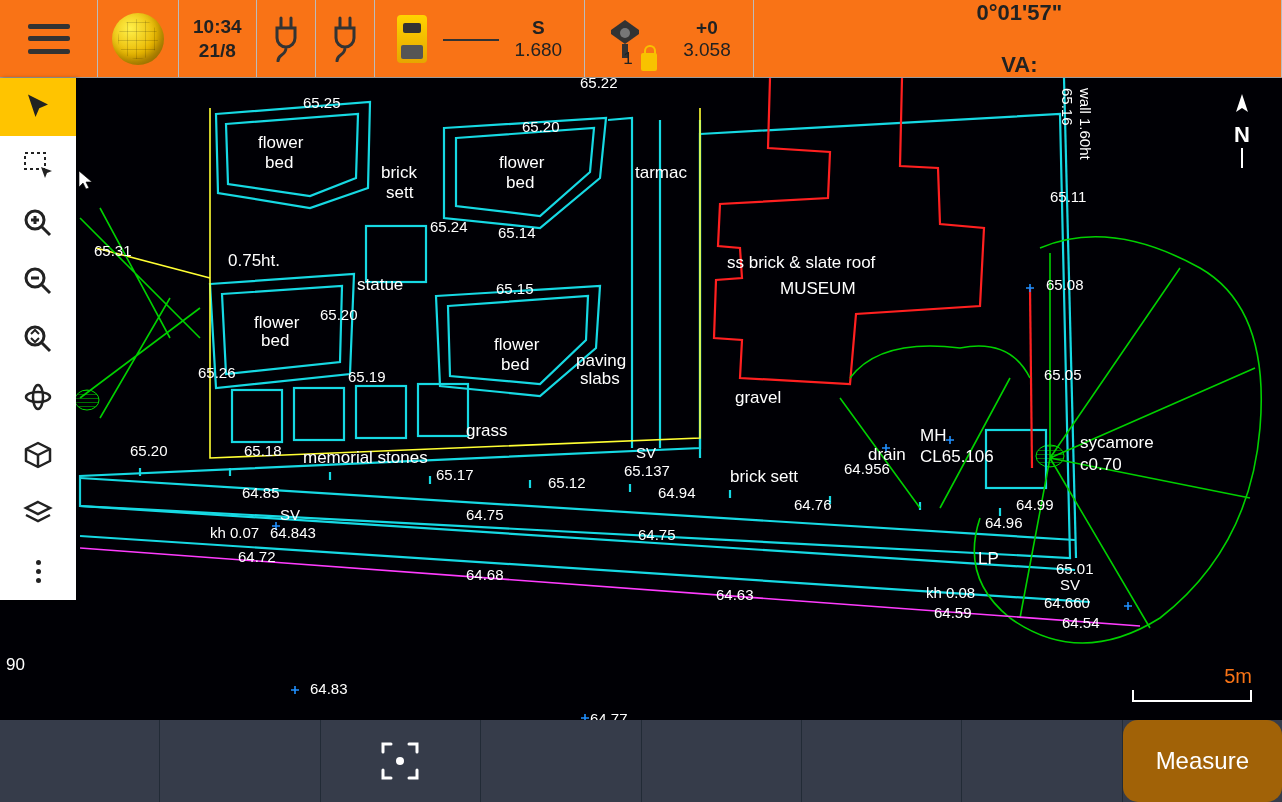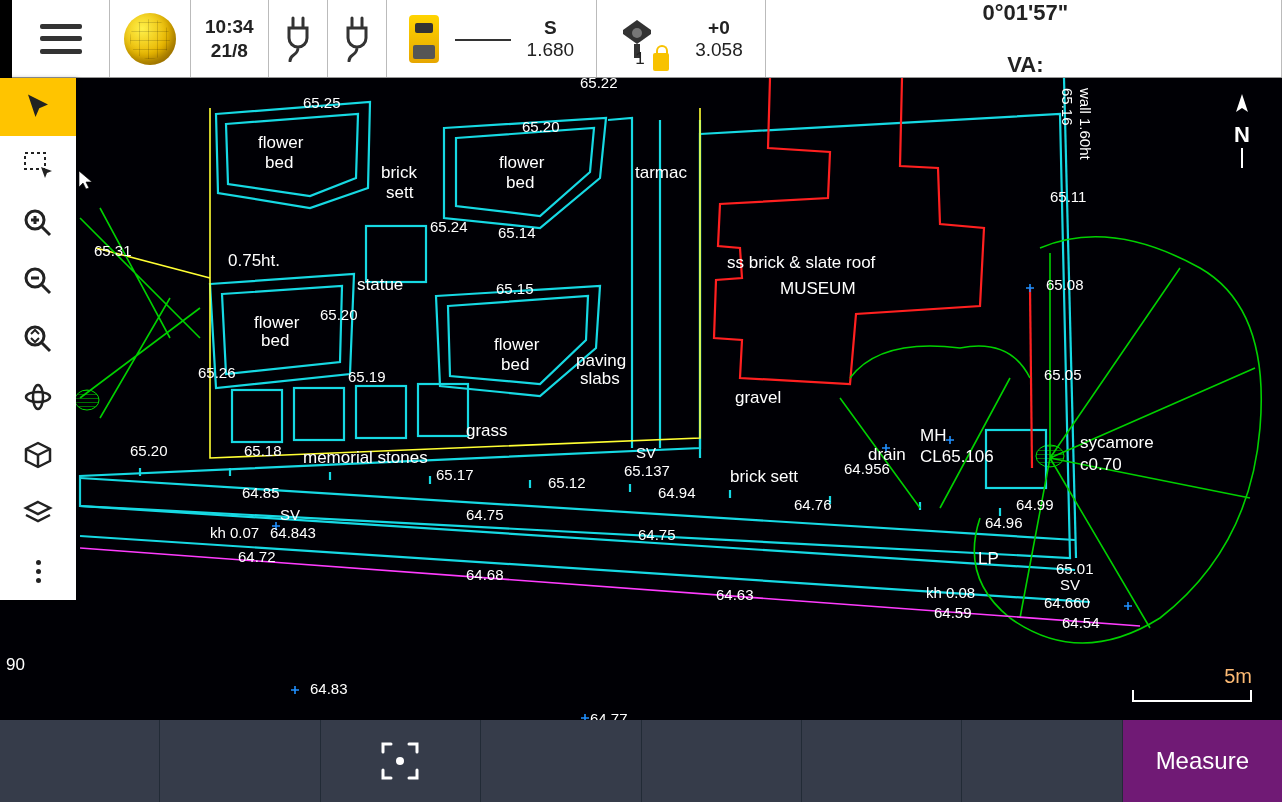--- a/index.html
+++ b/index.html
@@ -1,19 +1,19 @@
 <!DOCTYPE html>
 <html><head>
 <meta charset="utf-8">
 <style>
   * { margin: 0; padding: 0; box-sizing: border-box; }
   body { width: 1282px; height: 802px; overflow: hidden; font-family: 'Segoe UI', Arial, sans-serif; background: #000; position: relative; }
   
   
-  .topbar { position: absolute; top: 0; left: 12px; right: 0; height: 78px; background: #ffffff; display: flex; align-items: stretch; border-bottom: 1px solid #999; }
+  .topbar { position: absolute; top: 0; left: 0; right: 0; height: 78px; background: #f97316; display: flex; align-items: stretch; border-bottom: 1px solid #999; }
   .topbar-cell { border-right: 1px solid #bbb; display: flex; flex-direction: column; align-items: center; justify-content: center; padding: 4px 14px; font-size: 18px; color: #222; position: relative; }
   .topbar-cell.row { flex-direction: row; gap: 8px; }
   .menu-cell { width: 98px; }
   .hamburger { width: 42px; height: 30px; display: flex; flex-direction: column; justify-content: space-between; }
   .hamburger span { background:#333; height:5px; border-radius:2px; }
   .globe { width:52px; height:52px; border-radius:50%; background:
             radial-gradient(circle at 35% 30%, #fff14a 0%, #e8b500 55%, #b87c00 100%);
             position:relative; box-shadow: inset -4px -6px 8px rgba(0,0,0,.25);}
   .globe::before { content:""; position:absolute; inset:6px; border-radius:50%;
                    background:
@@ -43,28 +43,28 @@
   .tool.dots span{ width:5px;height:5px;background:#222;border-radius:50%;}
   
   
   .map { position:absolute; top:78px; left:0; right:0; bottom:82px; background:#000005; overflow:hidden; }
   .map svg { width:100%; height:100%; }
   .map-label { fill:#fff; font-size:17px; font-family:Arial; }
   .map-label.small { font-size:15px; }
   
   
   .north { position:absolute; top:94px; right:30px; color:#fff; text-align:center; z-index:3; font-size:22px; font-weight:bold;}
-  .scale { position:absolute; right:30px; bottom:100px; color:#fdba74; font-size:20px; text-align:right; z-index:3;}
+  .scale { position:absolute; right:30px; bottom:100px; color:#f97316; font-size:20px; text-align:right; z-index:3;}
   .scale .bar { width:120px; height:12px; border:2px solid #fff; border-top:none; margin-top:2px;}
   
   
   .bottombar { position:absolute; left:0; right:0; bottom:0; height:82px; background:#363c4a; display:flex; }
   .bcell { flex:1; border-right:1px solid #222b36; display:flex; align-items:center; justify-content:center; color:#fff; font-size:22px;}
   .bcell:last-child{ border-right:none;}
-  .bcell.measure { background:#701a75; font-size:24px; }
+  .bcell.measure { background:#a16207; font-size:24px;border-radius:15px; }
   .snap svg{width:46px;height:46px;color:#fff;}
   
   .cursor { position:absolute; top:170px; left:78px; z-index:9; }
 </style>
 </head>
 <body>
 
 <div class="topbar">
   <div class="topbar-cell menu-cell">
     <div class="hamburger">

